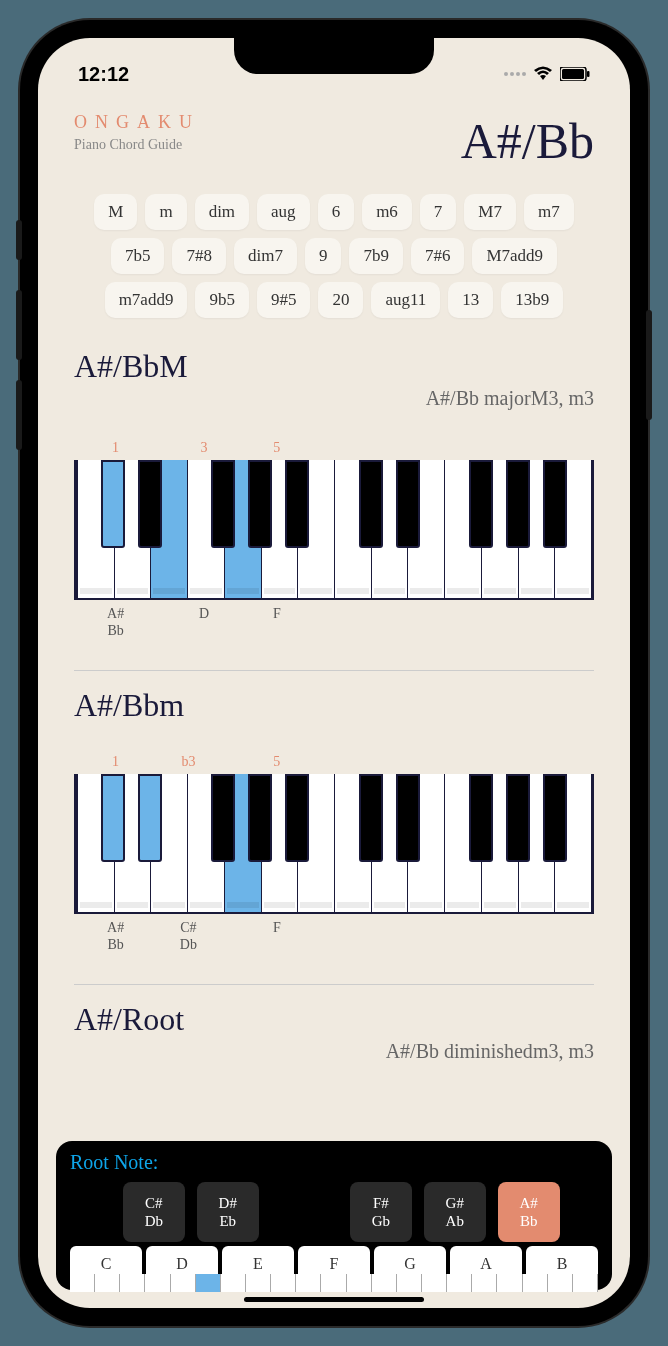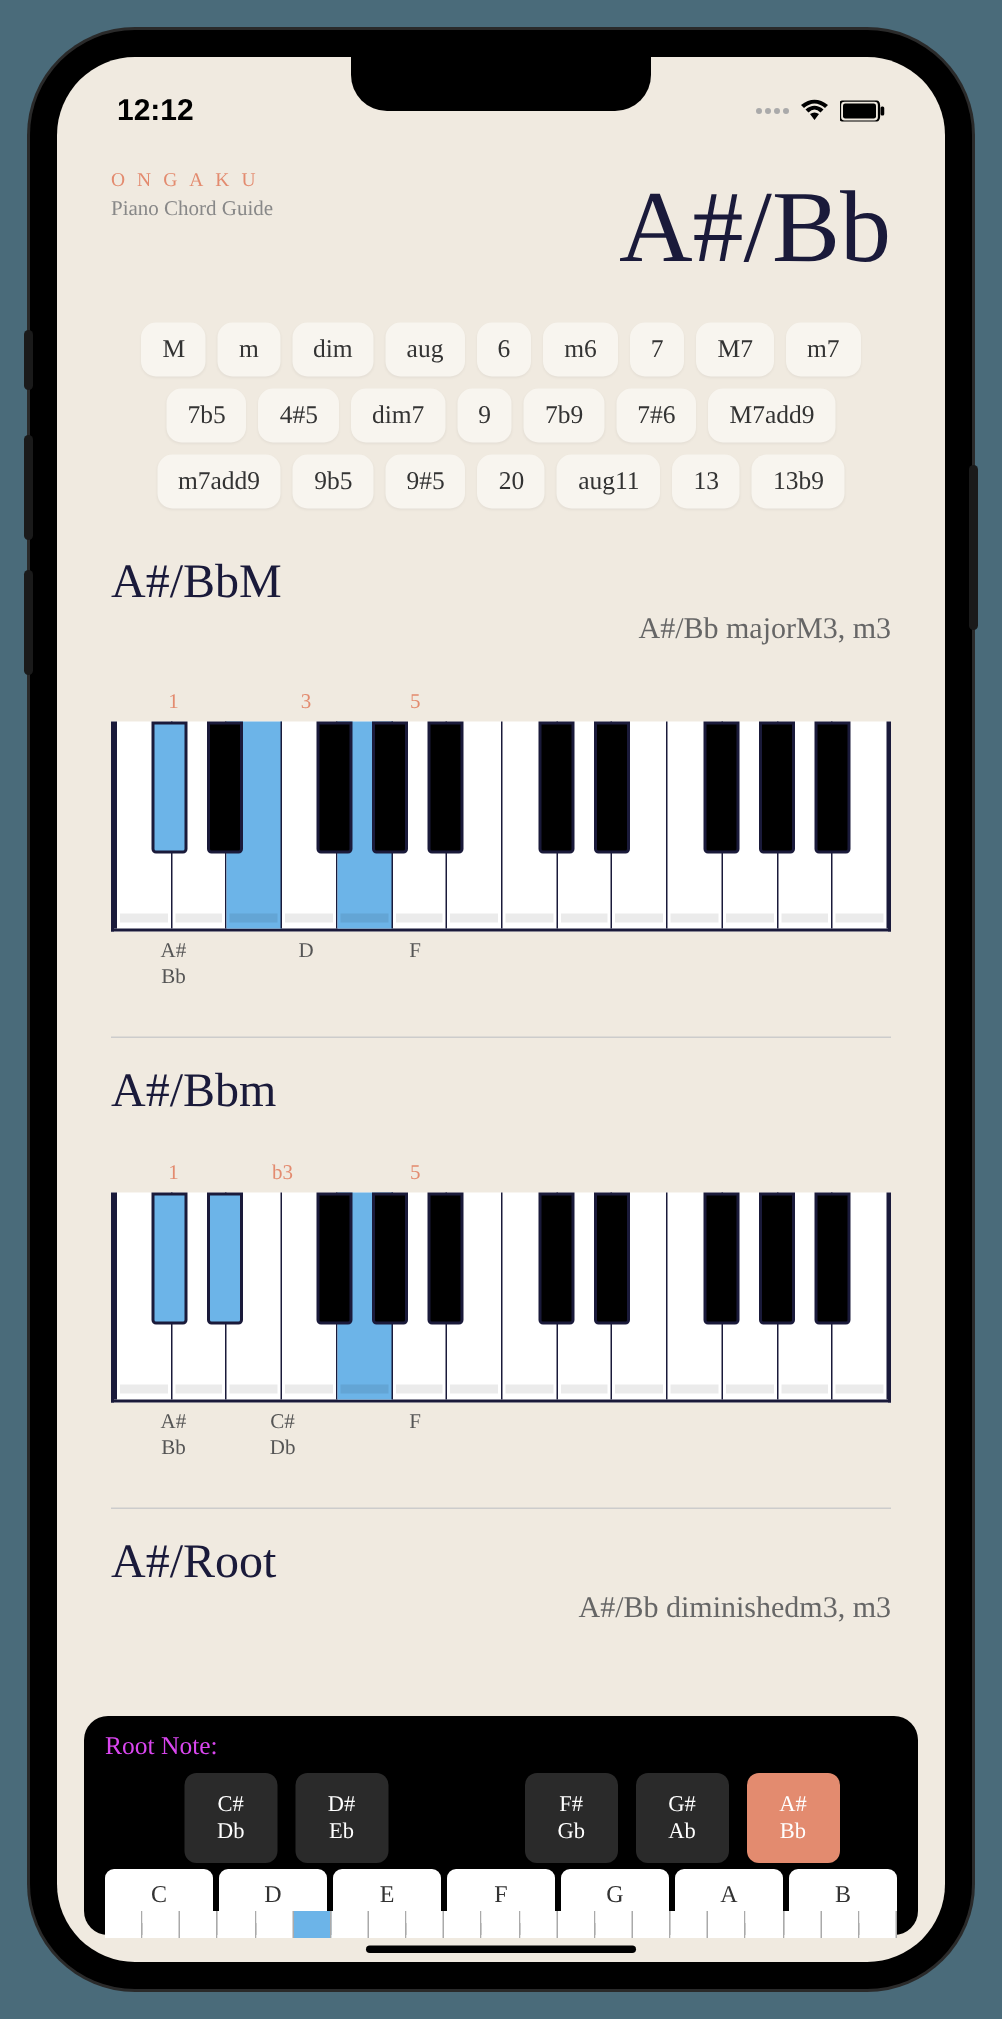--- a/index.html
+++ b/index.html
@@ -51,23 +51,23 @@
   .status-icons { display: flex; gap: 6px; align-items: center; }
   .dots { display:flex; gap:2px; }
   .dots span { width:4px; height:4px; border-radius:50%; background:#aaa; }
   .wifi-icon svg, .battery-icon svg { display:block; }
   .header {
     display: flex;
     justify-content: space-between;
     align-items: flex-start;
     padding: 20px 36px 10px;
   }
-  .brand { letter-spacing: 8px; color: #e38b6f; font-size: 13px; font-weight: 400; }
+  .brand { letter-spacing: 8px; color: #e38b6f; font-size: 18px; font-weight: 400; }
   .subtitle { color: #888; font-size: 14px; margin-top: 4px; }
-  .root-title { font-size: 68px; color: #1a1a3a; font-weight: 400; }
+  .root-title { font-size: 50px; color: #1a1a3a; font-weight: 400; }
   .chord-types {
     display: flex;
     flex-wrap: wrap;
     gap: 8px;
     padding: 14px 36px;
     justify-content: center;
   }
   .chord-type-chip {
     background: #f8f5ef;
     border-radius: 10px;
@@ -124,21 +124,21 @@
   .root-picker {
     position: absolute;
     bottom: 18px;
     left: 18px;
     right: 18px;
     background: #000;
     border-radius: 16px;
     padding: 10px 14px 8px;
     z-index: 50;
   }
-  .root-picker-label { color: #d946ef; font-size: 17px; margin-bottom: 8px; font-family: Georgia, serif; }
+  .root-picker-label { color: #0ea5e9; font-size: 20px; margin-bottom: 8px; font-family: Georgia, serif; }
   .root-keys { position: relative; height: 100px; }
   .root-white-row { display: flex; gap: 4px; position: absolute; bottom: 0; left:0; right:0; }
   .root-white {
     flex: 1;
     height: 36px;
     background: #fff;
     border-radius: 6px;
     display: flex;
     align-items: center;
     justify-content: center;
@@ -236,21 +236,21 @@
         <div class="chord-type-chip">M</div>
         <div class="chord-type-chip">m</div>
         <div class="chord-type-chip">dim</div>
         <div class="chord-type-chip">aug</div>
         <div class="chord-type-chip">6</div>
         <div class="chord-type-chip">m6</div>
         <div class="chord-type-chip">7</div>
         <div class="chord-type-chip">M7</div>
         <div class="chord-type-chip">m7</div>
         <div class="chord-type-chip">7b5</div>
-        <div class="chord-type-chip">4#5</div>
+        <div class="chord-type-chip">7#8</div>
         <div class="chord-type-chip">dim7</div>
         <div class="chord-type-chip">9</div>
         <div class="chord-type-chip">7b9</div>
         <div class="chord-type-chip">7#6</div>
         <div class="chord-type-chip">M7add9</div>
         <div class="chord-type-chip">m7add9</div>
         <div class="chord-type-chip">9b5</div>
         <div class="chord-type-chip">9#5</div>
         <div class="chord-type-chip">20</div>
         <div class="chord-type-chip">aug11</div>

